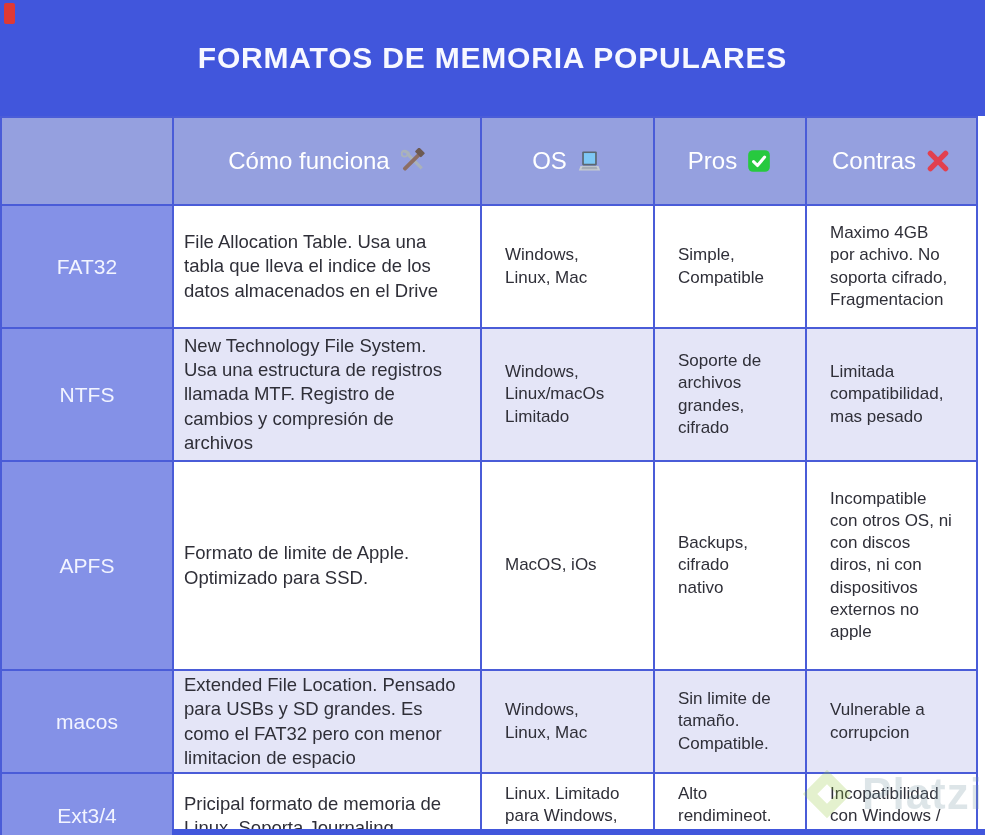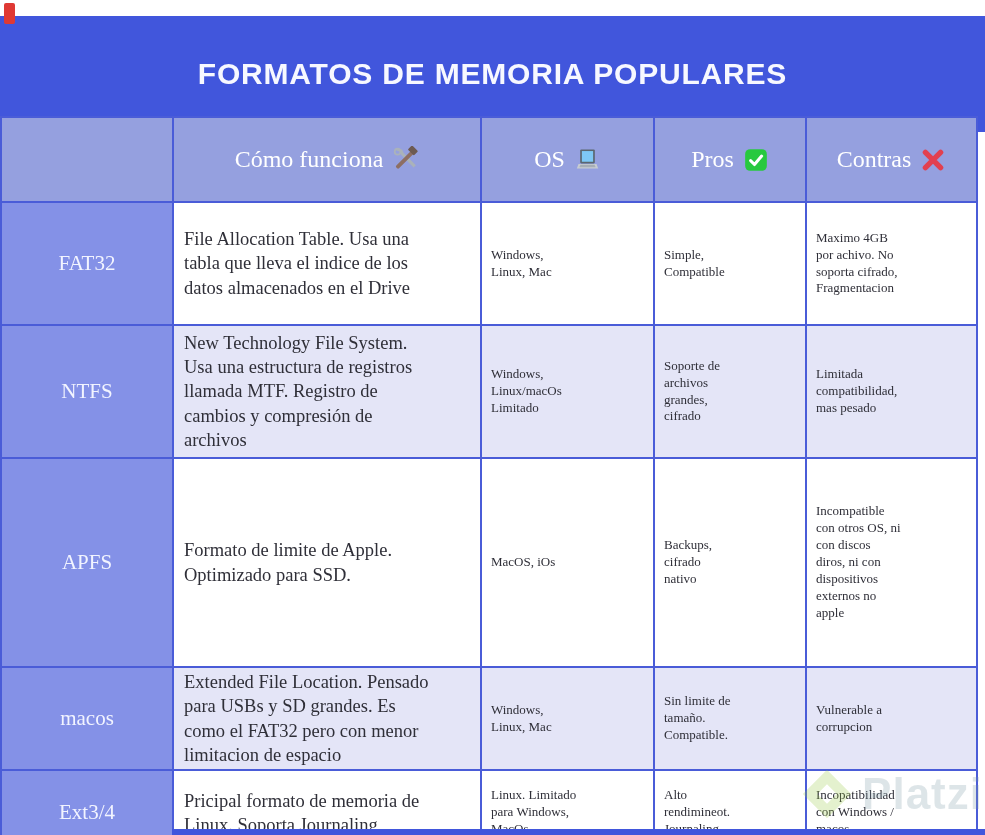--- a/index.html
+++ b/index.html
@@ -3,56 +3,56 @@
 <meta charset="utf-8">
 <style>
   html,body{margin:0;padding:0;background:#ffffff;}
   .stage{
     position:relative;width:985px;height:835px;overflow:hidden;
     font-family:"Liberation Sans","DejaVu Sans",sans-serif;
     background:#ffffff;
   }
   
   .banner{
-    position:absolute;left:0;top:16px;width:985px;height:116px;
+    position:absolute;left:0;top:0;width:985px;height:116px;
     background:#4156DC;display:flex;align-items:center;justify-content:center;
   }
   .banner h1{
     margin:0;color:#f7f8ff;font-size:30px;font-weight:600;letter-spacing:.8px;
   }
   .red-mark{
     position:absolute;left:4px;top:3px;width:11px;height:21px;
     background:#df3934;border-radius:2px;z-index:4;
   }
   
   table.fmt{
     position:absolute;left:0;top:116px;width:976px;
     border-collapse:collapse;table-layout:fixed;
   }
   table.fmt th,table.fmt td{
     border:2px solid #4A5CD8;vertical-align:middle;
-    white-space:pre-line;box-sizing:border-box;font-family:Liberation Serif, serif;
+    white-space:pre-line;box-sizing:border-box;
   }
   tbody tr:last-child th,tbody tr:last-child td{border-bottom-width:5px;}
   
   thead th{
     background:#95A0DF;color:#ffffff;font-size:24px;font-weight:400;
     text-align:center;height:56px;
   }
   .hcell{display:flex;align-items:center;justify-content:center;gap:9px;}
   
   th.rowlabel{
     background:#8491E7;color:#f2f4ff;font-size:21px;font-weight:400;
     text-align:center;
     margin-top:8px;
   }
   
   td{color:#2f2f38;text-align:left;padding:2px 3px 2px 10px;line-height:1.3;}
   td.how{font-size:18.5px;margin-left:48px;}
-  td.os,td.pros,td.cons{font-size:13px;padding-left:9px;}
+  td.os,td.pros,td.cons{font-size:17px;padding-left:23px;}
   tr.alt td{background:#E4E5F7;}
   tr.plain td{background:#ffffff;}
   
   tr.r1{height:123px;} tr.r2{height:133px;} tr.r3{height:209px;}
   tr.r4{height:103px;} tr.r5{height:87px;}
   
   .icon{display:inline-block;flex:0 0 auto;}
   
   .watermark{
     position:absolute;right:2px;bottom:12px;display:flex;align-items:center;gap:6px;

